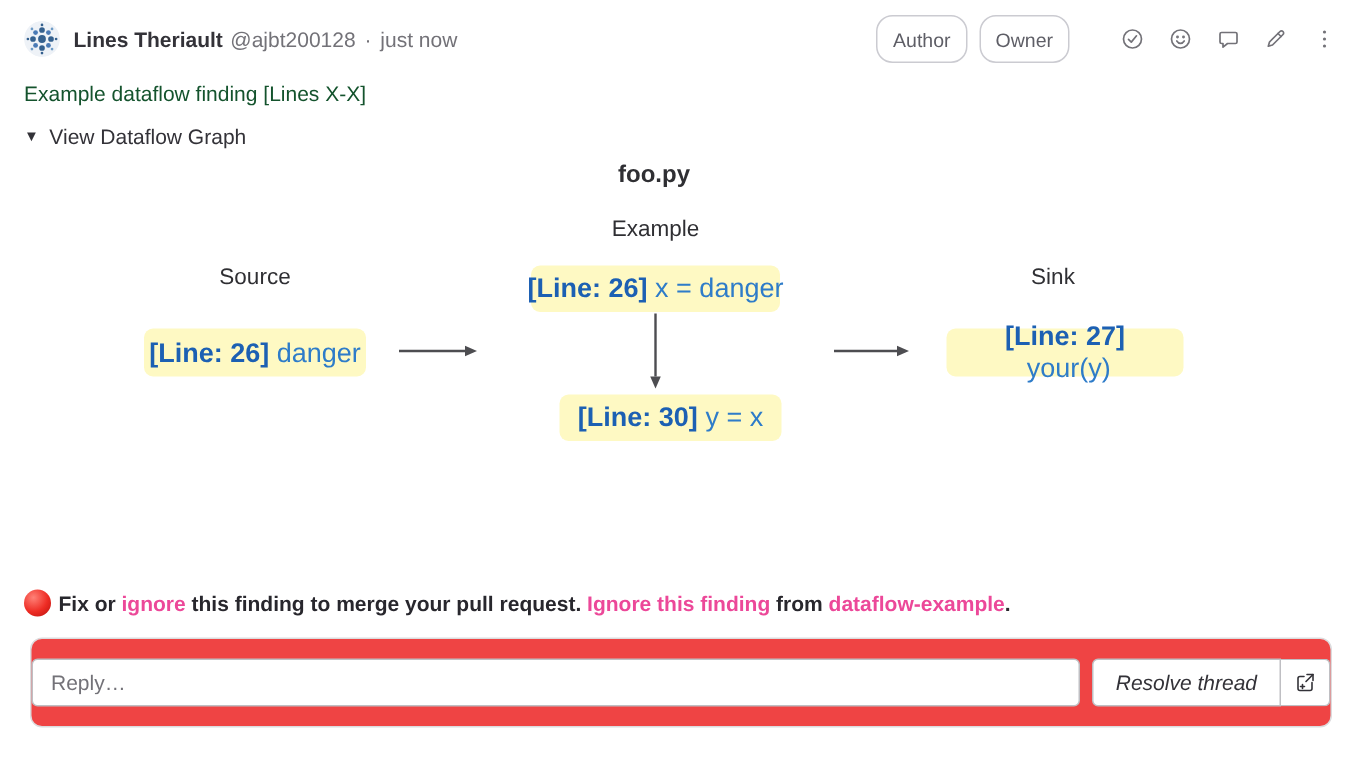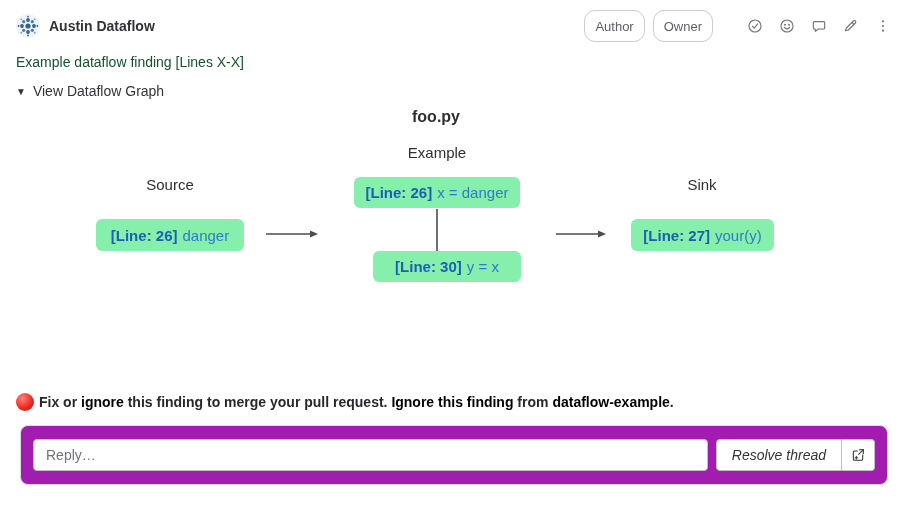--- a/index.html
+++ b/index.html
@@ -35,42 +35,42 @@
   
   .finding-title { margin: 16px 16px 0 16px; font-size: 14px; color: #14532d; }
   .graph-toggle { margin: 13px 16px 0 16px; font-size: 14px; color: #333238; cursor: pointer; display: flex; align-items: center; }
   .graph-toggle .tri { font-size: 10px; margin-right: 7px; color: #333238; }
 
   
   .graph { position: relative; height: 288px; }
   .g-label { position: absolute; transform: translateX(-50%); white-space: nowrap; font-size: 15px; color: #2f2f33; }
   .g-title { font-weight: 700; font-size: 16px; }
   .chip {
-    position: absolute; background: #86efac; border-radius: 6px;
+    position: absolute; background: #fef9c3; border-radius: 6px;
     display: flex; align-items: center; justify-content: center;
-    font-size: 15px; white-space: nowrap; cursor: pointer;
+    font-size: 18px; white-space: nowrap; cursor: pointer;
   }
   .chip .ln { font-weight: 700; color: #1c60b3; }
   .chip .code { color: #2e7cc9; margin-left: 5px; }
   .graph svg.edges { position: absolute; left: 0; top: 0; pointer-events: none; }
   .edge { stroke: #4d4d51; stroke-width: 1.6; }
   .head { fill: #4d4d51; }
 
   
   .alert { margin: 6px 16px 0 16px; display: flex; align-items: center; font-size: 14px; font-weight: 700; color: #28272d; }
   .red-dot {
     width: 18px; height: 18px; border-radius: 50%; flex: 0 0 auto; margin-right: 5px;
     background: radial-gradient(circle at 35% 30%, #ff8177, #ee2c24 55%, #bc1410 95%);
   }
-  .alert a { color: #000000; text-decoration: none; cursor: pointer; margin-top: 25px; }
+  .alert a { color: #ec4899; text-decoration: none; cursor: pointer; margin-top: 25px; }
 
   
   .reply-wrap {
-    margin: 14px 19px 0 20px; background: #a21caf; border: 1px solid #dcdcde;
-    border-radius: 8px; padding: 13px 12px; display: flex; 
+    margin: 14px 19px 0 20px; background: #ef4444; border: 1px solid #dcdcde;
+    border-radius: 8px; padding: 13px 0; display: flex; 
   }
   .reply-input {
     flex: 1; height: 32px; border: 1px solid #bfbfc3; border-radius: 4px;
     padding: 0 12px; font-size: 14px; font-family: "Liberation Sans", sans-serif;
     color: #333238; background: #fff; outline: none;
   }
   .reply-input::placeholder { color: #737278; }
   .btn-group { display: flex; margin-left: 8px; }
   .btn {
     height: 32px; background: #fff; border: 1px solid #bfbfc3; color: #333238;
@@ -98,21 +98,26 @@
       <circle cx="7.7" cy="16.3" r="1.6" fill="#4a7ab5"></circle>
     <circle cx="12" cy="2.6" r="0.9" fill="#35618f"></circle>
       <circle cx="12" cy="21.4" r="0.9" fill="#35618f"></circle>
     <circle cx="2.6" cy="12" r="0.9" fill="#35618f"></circle>
       <circle cx="21.4" cy="12" r="0.9" fill="#35618f"></circle>
     <circle cx="5.3" cy="5.3" r="0.9" fill="#6f9cc6"></circle>
       <circle cx="18.7" cy="5.3" r="0.9" fill="#6f9cc6"></circle>
     <circle cx="5.3" cy="18.7" r="0.9" fill="#6f9cc6"></circle>
       <circle cx="18.7" cy="18.7" r="0.9" fill="#6f9cc6"></circle>
   </svg>
-  <span class="author-name">Austin Dataflow</span>
+  <span class="author-name">Lines Theriault</span>
+  <span class="author-meta">
+    <span>@ajbt200128</span>
+    <span class="sep">·</span>
+    <span>just now</span>
+  </span>
   <span class="header-spacer"></span>
   <span class="badge">Author</span>
   <span class="badge">Owner</span>
   <span class="header-icons">
     <button class="icon-btn" title="">
       <svg viewBox="0 0 24 24">
           <circle cx="12" cy="12" r="9"></circle>
           <path d="M8 12.3l2.8 2.8L16 8.8"></path>
         </svg>
     </button>
@@ -168,25 +173,25 @@
   </svg>
 
   <div class="chip" style="left:96px; top:120px; width:148px; height:32px;">
     <span class="ln">[Line: 26]</span>
     <span class="code">danger</span>
   </div>
   <div class="chip" style="left:354px; top:78px; width:166px; height:31px;">
     <span class="ln">[Line: 26]</span>
     <span class="code">x = danger</span>
   </div>
-  <div class="chip" style="left:373px; top:152px; width:148px; height:31px;">
+  <div class="chip" style="left:373px; top:164px; width:148px; height:31px;">
     <span class="ln">[Line: 30]</span>
     <span class="code">y = x</span>
   </div>
-  <div class="chip" style="left:631px; top:120px; width:143px; height:32px;">
+  <div class="chip" style="left:631px; top:120px; width:158px; height:32px;flex-direction:column;">
     <span class="ln">[Line: 27]</span>
     <span class="code">your(y)</span>
   </div>
 </div>
 
 <div class="alert">
   <span class="red-dot"></span>
   <span><span>Fix or </span><a>ignore</a><span> this finding to merge your pull request. </span><a>Ignore this finding</a><span> from </span><a>dataflow-example</a><span>.</span></span>
 </div>
 

